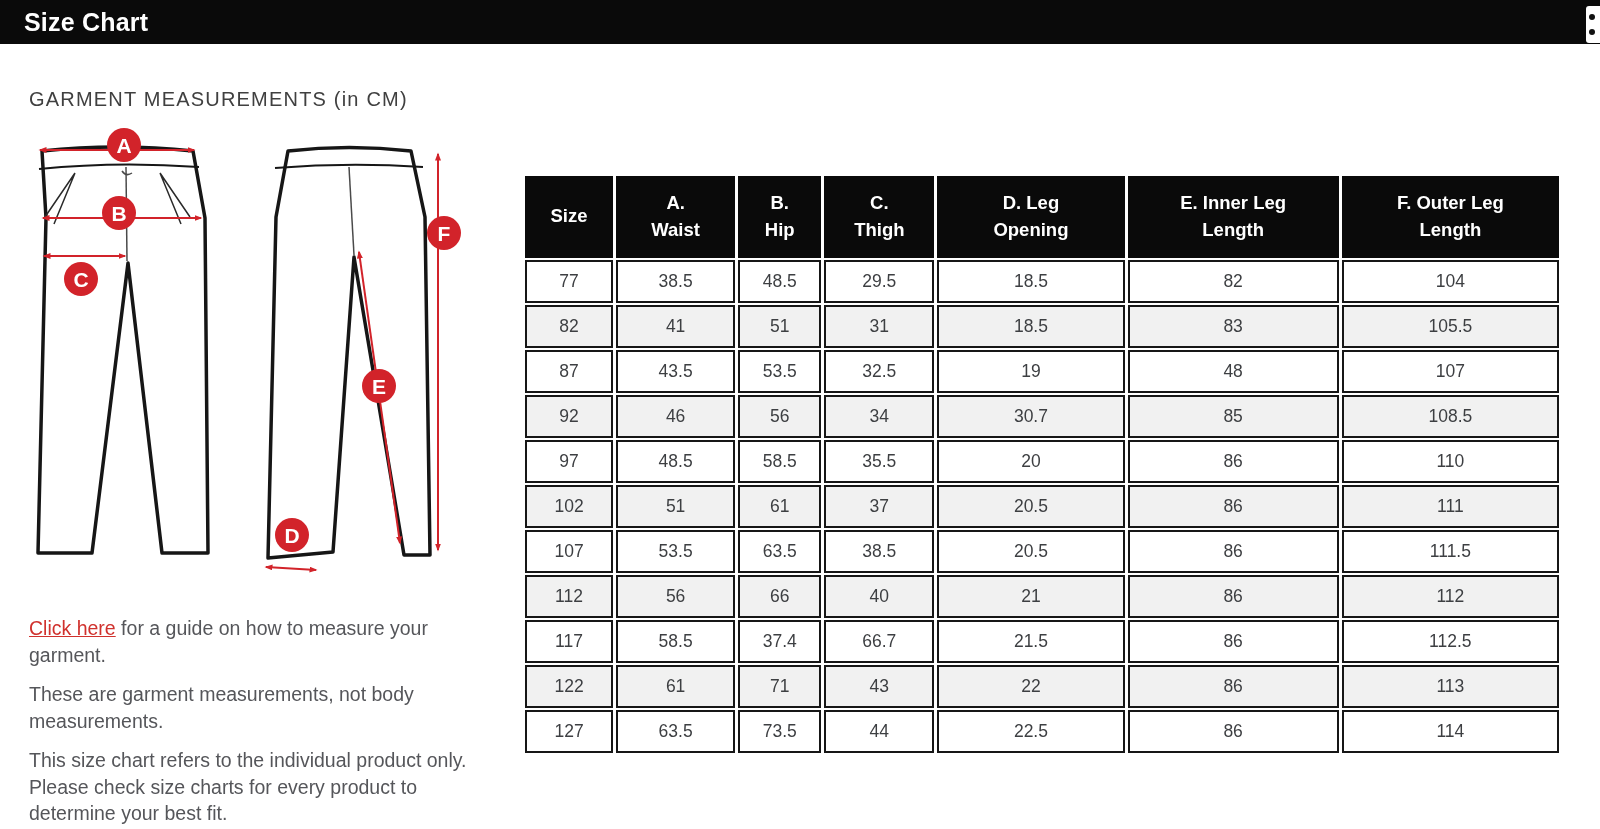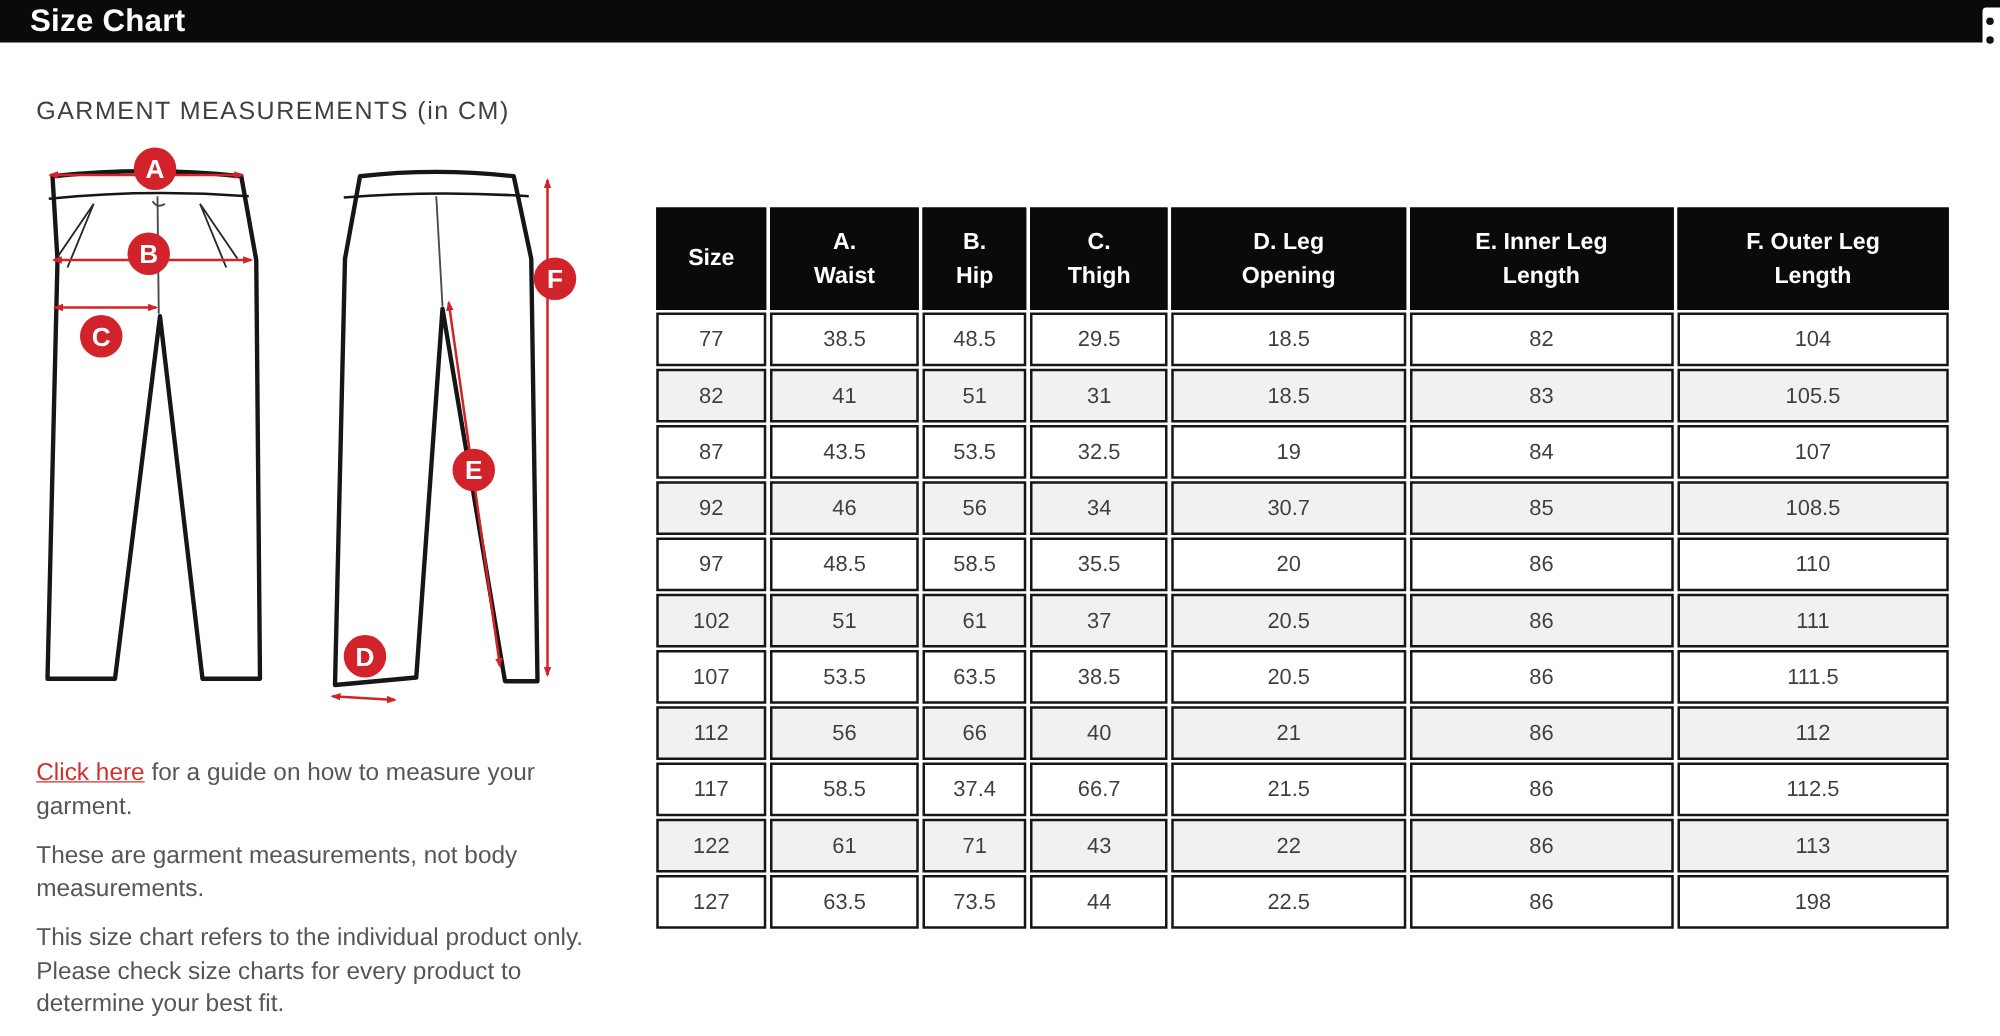--- a/index.html
+++ b/index.html
@@ -11,21 +11,21 @@
     --txt:#3d3f42;
   }
   *{box-sizing:border-box;}
   html,body{margin:0;padding:0;}
   body{
     width:1600px;height:829px;overflow:hidden;background:#ffffff;
     font-family:"Liberation Sans", sans-serif;color:var(--txt);
   }
   
   .topbar{
-    position:relative;height:34px;background:var(--hdr-bg);
+    position:relative;height:44px;background:var(--hdr-bg);
     display:flex;align-items:center;padding-left:24px;
   }
   .topbar-title{color:#ffffff;font-size:25px;font-weight:600;letter-spacing:.2px;}
   .win-btn{
     position:absolute;top:6px;right:-8px;width:22px;height:37px;background:#ffffff;
     border-radius:3px;display:flex;flex-direction:column;align-items:flex-start;
     justify-content:center;gap:9px;padding-left:3px;cursor:pointer;
   }
   .win-btn .dot{width:6px;height:6px;border-radius:50%;background:#111;}
   
@@ -204,21 +204,21 @@
             <td>18.5</td>
             <td>83</td>
             <td>105.5</td>
           </tr>
           <tr>
             <td>87</td>
             <td>43.5</td>
             <td>53.5</td>
             <td>32.5</td>
             <td>19</td>
-            <td>84</td>
+            <td>48</td>
             <td>107</td>
           </tr>
           <tr class="zebra">
             <td>92</td>
             <td>46</td>
             <td>56</td>
             <td>34</td>
             <td>30.7</td>
             <td>85</td>
             <td>108.5</td>
@@ -277,18 +277,18 @@
             <td>86</td>
             <td>113</td>
           </tr>
           <tr>
             <td>127</td>
             <td>63.5</td>
             <td>73.5</td>
             <td>44</td>
             <td>22.5</td>
             <td>86</td>
-            <td>198</td>
+            <td>114</td>
           </tr>
         </tbody>
     </table>
   </div>
 </div>
 
 </body></html>

